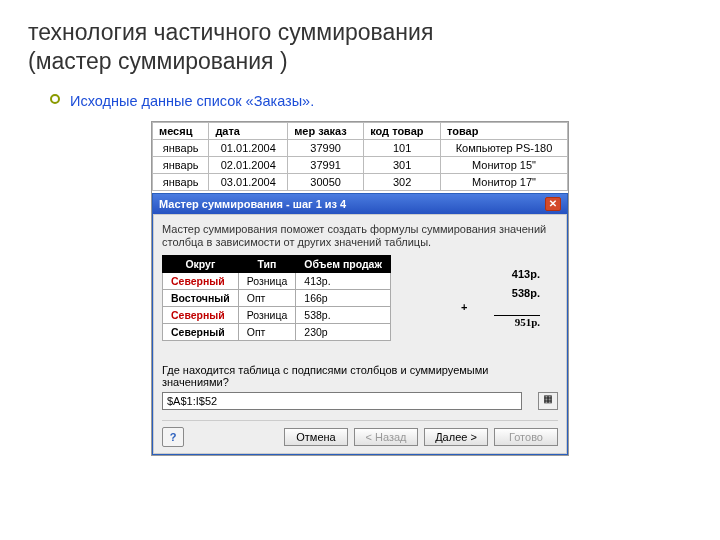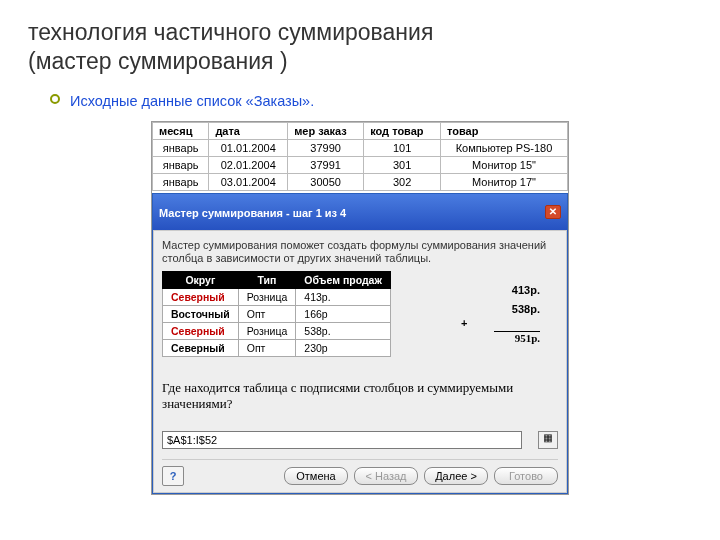--- a/index.html
+++ b/index.html
@@ -62,24 +62,24 @@
   
   .wizard {
     border: 1px solid #2a5fbd;
     margin-top: 2px;
   }
   .titlebar {
     background: linear-gradient(#4a7ce0, #2652c1);
     color: #fff;
     font-weight: bold;
     font-size: 11px;
-    padding: 11px 6px;
+    padding: 3px 6px;
     display: flex;
     justify-content: space-between;
-    align-items: flex-end;
+    align-items: center;
   }
   .closebtn {
     background: #d34a2a;
     color: #fff;
     width: 16px; height: 14px;
     border: 1px solid #b03010;
     border-radius: 2px;
     text-align: center;
     line-height: 12px;
     font-size: 10px;
@@ -115,21 +115,21 @@
     display: flex;
     flex-direction: column;
     justify-content: center;
     align-items: flex-end;
     padding-right: 18px;
   }
   .ex-right .line { margin: 1px 0; font-weight: bold; }
   .ex-right .sum-sep { border-top: 1px solid #000; width: 46px; text-align:right;font-family:Liberation Serif, serif; }
 
   .prompt {
-    font-size: 13px; margin: 19px 0; font-family: Liberation Serif, serif;
+    font-size: 11px; margin: 4px 0;
   }
   .range-row { display:flex; gap:16px; margin-bottom:10px; }
   .range-input {
     flex: 1;
     border: 1px solid #7a7a7a;
     background: #fff;
     padding: 2px 4px;
     font-family: Tahoma, Arial, sans-serif;
     font-size: 11px;
   }
@@ -157,21 +157,21 @@
     text-align: center;
     line-height: 18px;
     border-radius: 2px;
   }
   .spacer { flex: 1; }
   .btn {
     border: 1px solid #8a8a8a;
     background: linear-gradient(#fefefe,#e2e2e2);
     padding: 2px 10px;
     font-size: 11px;
-    border-radius: 8px;
+    border-radius: 0;
     min-width: 64px;
     text-align: center;
   }
   .btn.disabled { color: #999; }
 </style>
 </head>
 <body>
 
 <div class="slide-title">
   <span>технология частичного суммирования</span><br>

